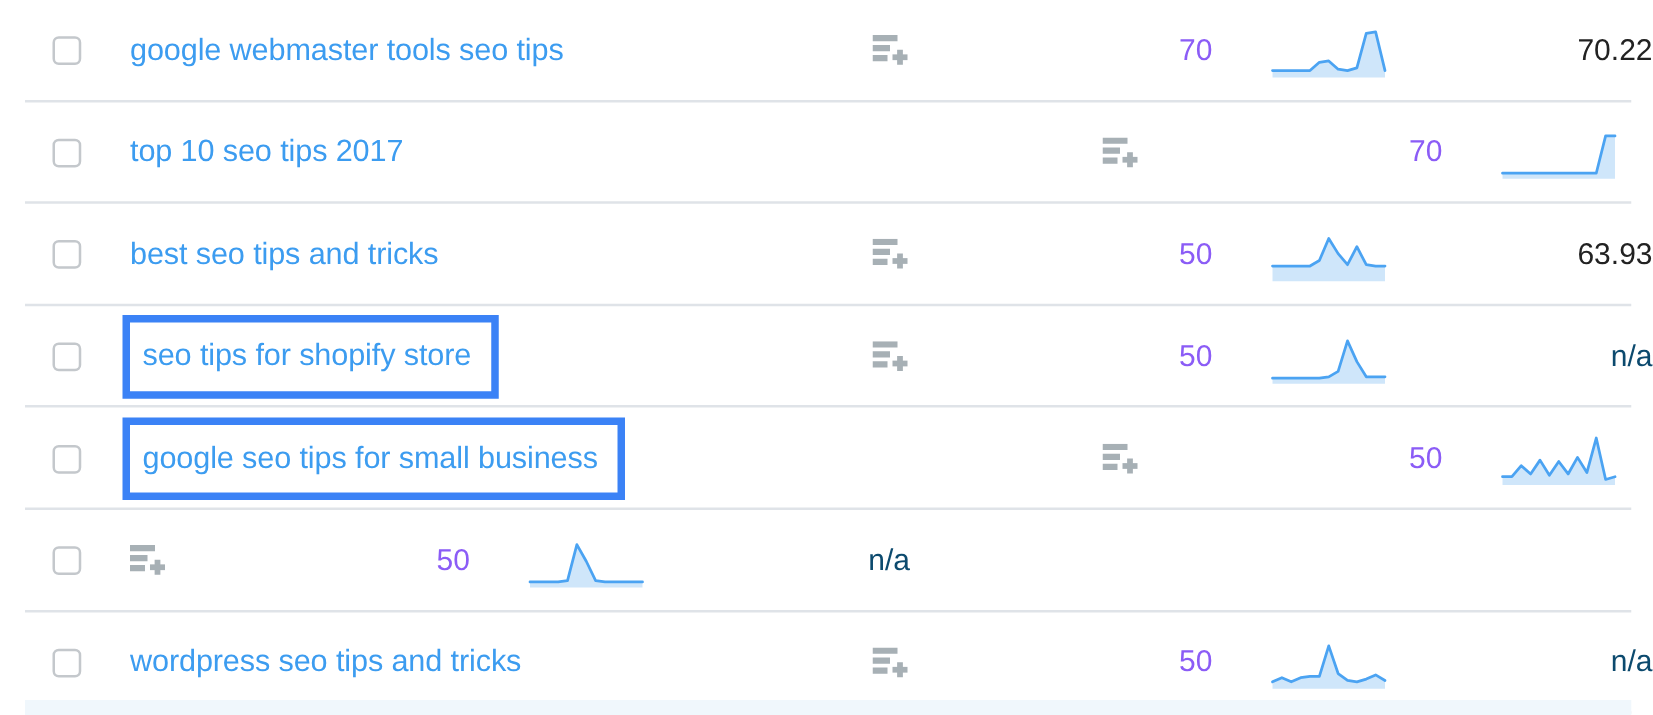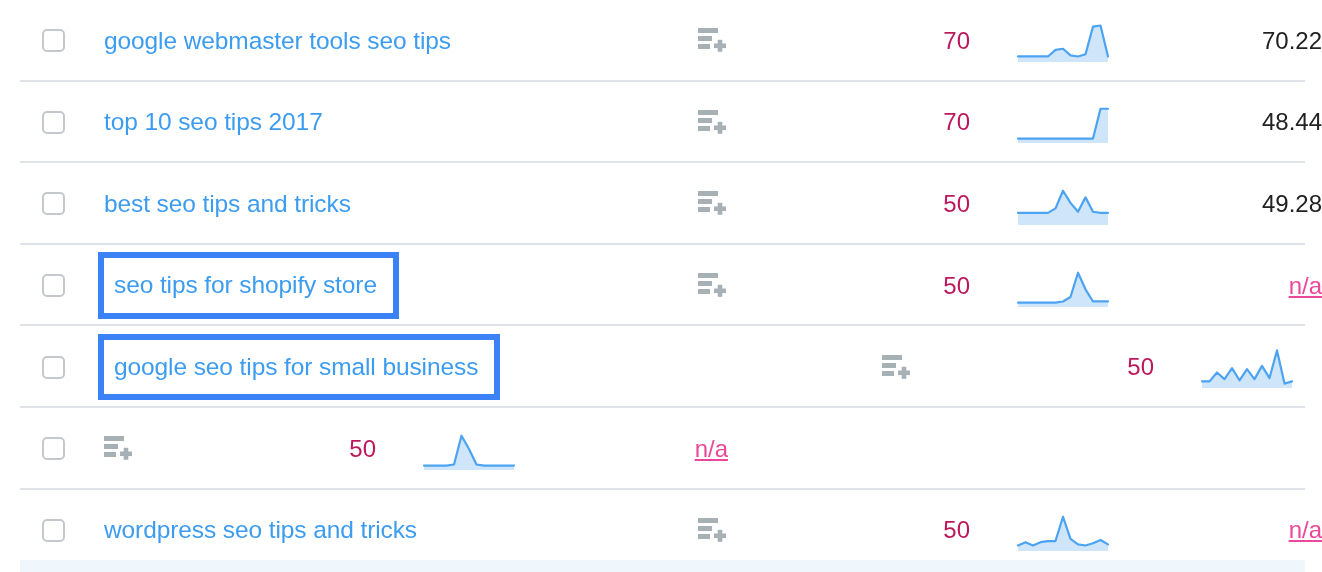--- a/index.html
+++ b/index.html
@@ -109,21 +109,21 @@
     cursor: pointer;
     display: block;
   }
 
   .cell-volume {
     width: 158px;
     flex: 0 0 158px;
     text-align: right;
     padding-right: 18px;
     box-sizing: border-box;
-    color: #be185d;
+    color: #8b5cf6;
     font-size: 24px;
     letter-spacing: 0px;
   }
 
   .cell-trend {
     width: 150px;
     flex: 0 0 150px;
     display: flex;
     align-items: center;
     justify-content: center;
@@ -137,21 +137,21 @@
 
   .cell-kd {
     width: 184px;
     flex: 0 0 184px;
     text-align: right;
     box-sizing: border-box;
     font-size: 24px;
     color: #222222;
     letter-spacing: 0px;
   }
-  .cell-kd.na { color: #ec4899; text-decoration: underline; }
+  .cell-kd.na { color: #0c4a6e; }
 
   
   .bottom-strip {
     position: absolute;
     left: 20px;
     right: 17px;
     bottom: 0;
     height: 12px;
     background: #f0f7fc;
   }
@@ -202,21 +202,20 @@
               <rect x="19.7" y="11.8" width="4.6" height="12" fill="#a7b0b5"></rect>
             </svg></span>
         </div>
         <div class="cell-volume">70</div>
         <div class="cell-trend">
           <svg class="spark" viewBox="0 0 96 48" preserveAspectRatio="none">
             <path d="M3.00 40.58 L10.50 40.58 L18.00 40.58 L25.50 40.58 L33.00 40.58 L40.50 40.58 L48.00 40.58 L55.50 40.58 L63.00 40.58 L70.50 40.58 L78.00 40.58 L85.50 10.74 L93.00 10.74 L93.00 45.00 L3.00 45.00 Z" fill="#cfe6fa" stroke="none"></path>
             <path d="M3.00 40.58 L10.50 40.58 L18.00 40.58 L25.50 40.58 L33.00 40.58 L40.50 40.58 L48.00 40.58 L55.50 40.58 L63.00 40.58 L70.50 40.58 L78.00 40.58 L85.50 10.74 L93.00 10.74" fill="none" stroke="#4ba3f2" stroke-width="2.2" stroke-linejoin="round" stroke-linecap="round"></path>
           </svg>
         </div>
-        <div class="cell-kd">48.44</div>
       </div>
       <div class="kw-row">
         <div class="cell-check">
           <div class="checkbox"></div>
         </div>
         <div class="cell-keyword">
           <a class="kw-link">best seo tips and tricks</a>
         </div>
         <div class="cell-addlist">
           <span class="addlist-icon"><svg viewBox="0 0 29 25" width="29" height="25">
@@ -227,21 +226,21 @@
               <rect x="19.7" y="11.8" width="4.6" height="12" fill="#a7b0b5"></rect>
             </svg></span>
         </div>
         <div class="cell-volume">50</div>
         <div class="cell-trend">
           <svg class="spark" viewBox="0 0 96 48" preserveAspectRatio="none">
             <path d="M3.00 32.84 L10.50 32.84 L18.00 32.84 L25.50 32.84 L33.00 32.84 L40.50 28.42 L48.00 10.74 L55.50 22.89 L63.00 31.74 L70.50 17.37 L78.00 31.74 L85.50 32.84 L93.00 32.84 L93.00 45.00 L3.00 45.00 Z" fill="#cfe6fa" stroke="none"></path>
             <path d="M3.00 32.84 L10.50 32.84 L18.00 32.84 L25.50 32.84 L33.00 32.84 L40.50 28.42 L48.00 10.74 L55.50 22.89 L63.00 31.74 L70.50 17.37 L78.00 31.74 L85.50 32.84 L93.00 32.84" fill="none" stroke="#4ba3f2" stroke-width="2.2" stroke-linejoin="round" stroke-linecap="round"></path>
           </svg>
         </div>
-        <div class="cell-kd">49.28</div>
+        <div class="cell-kd">63.93</div>
       </div>
       <div class="kw-row">
         <div class="cell-check">
           <div class="checkbox"></div>
         </div>
         <div class="cell-keyword">
           <span class="hl-box"><a class="kw-link">seo tips for shopify store</a></span>
         </div>
         <div class="cell-addlist">
           <span class="addlist-icon"><svg viewBox="0 0 29 25" width="29" height="25">

